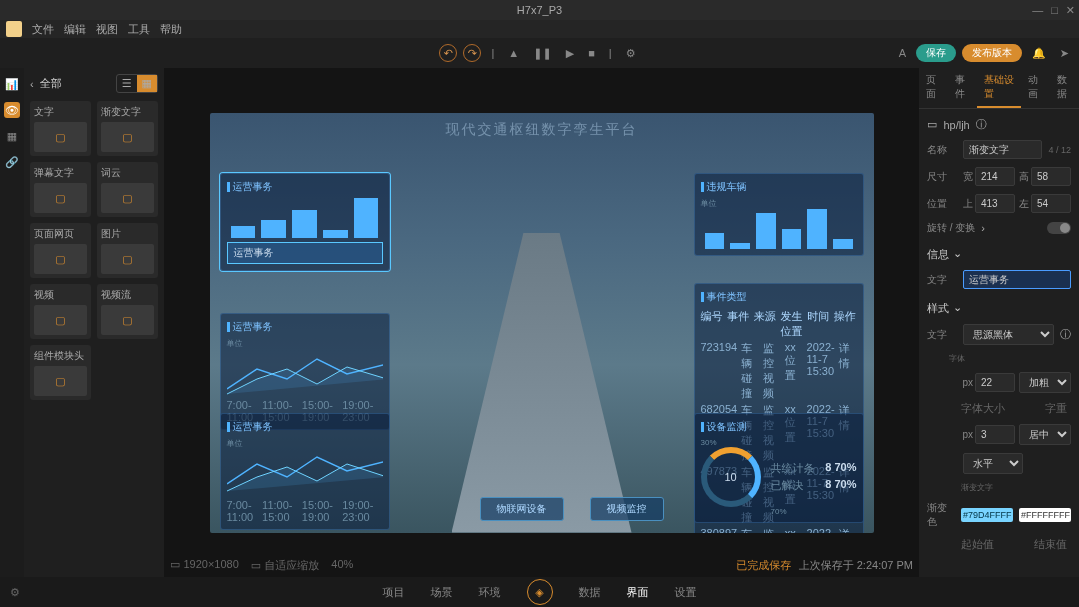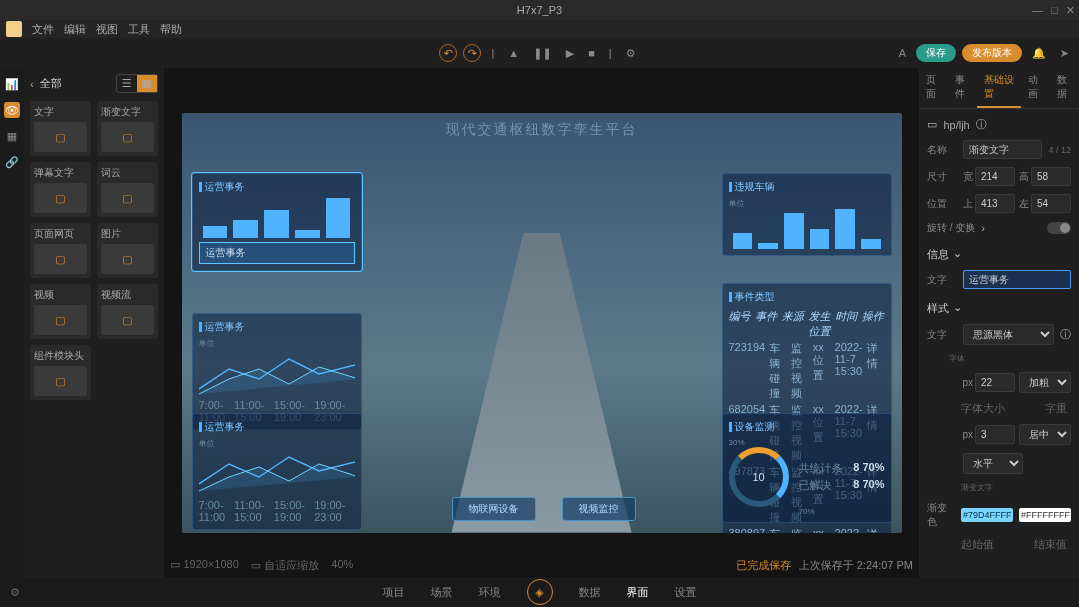--- a/index.html
+++ b/index.html
@@ -25,21 +25,21 @@
 .leftpanel .toprow .tab{color:#ccc;}
 .leftpanel .toprow .viewtoggle{margin-left:auto;display:flex;border:1px solid #444;border-radius:3px;}
 .leftpanel .toprow .viewtoggle div{padding:2px 5px;}
 .leftpanel .toprow .viewtoggle .on{background:#d88c2e;}
 .assetgrid{display:grid;grid-template-columns:1fr 1fr;gap:6px;}
 .asset{background:#2a2a2a;border-radius:3px;padding:4px;}
 .asset .thumb{height:30px;background:#3a3a3a;border-radius:2px;display:flex;align-items:center;justify-content:center;margin-top:3px;}
 .asset .thumb.orange{color:#d88c2e;}
 .asset label{font-size:10px;color:#aaa;}
 .canvas{flex:1;background:#141414;display:flex;align-items:center;justify-content:center;position:relative;}
-.scene{width:720px;height:420px;background:linear-gradient(180deg,#3a5570 0%,#4a6880 30%,#5c7a8a 60%,#3a5560 100%);position:relative;overflow:hidden;border-radius:2px;}
+.scene{width:664px;height:420px;background:linear-gradient(180deg,#3a5570 0%,#4a6880 30%,#5c7a8a 60%,#3a5560 100%);position:relative;overflow:hidden;border-radius:2px;}
 .scene .road{position:absolute;left:50%;bottom:0;width:180px;height:300px;transform:translateX(-50%);background:linear-gradient(180deg,#6a7a85 0%,#8a9aa5 100%);clip-path:polygon(40% 0,60% 0,100% 100%,0 100%);}
 .scene .bigtitle{position:absolute;top:8px;left:50%;transform:translateX(-50%);color:rgba(200,230,255,0.4);font-size:14px;letter-spacing:2px;}
 .panel{position:absolute;width:170px;background:rgba(10,30,60,0.55);border:1px solid rgba(80,150,220,0.3);border-radius:3px;padding:6px;}
 .panel .ptitle{color:#7fc3ff;font-size:10px;margin-bottom:4px;display:flex;align-items:center;gap:3px;}
 .panel .ptitle::before{content:"";width:3px;height:10px;background:#4fb3ff;}
 .panel.selected{box-shadow:0 0 0 1px #5ac8ff;}
 .bars{display:flex;align-items:flex-end;height:40px;gap:6px;padding:0 4px;}
 .bars div{flex:1;background:#4fb3ff;}
 .linechart{height:50px;position:relative;}
 .linechart svg{width:100%;height:100%;}
@@ -202,21 +202,21 @@
             <div style="height:15%"></div>
             <div style="height:90%"></div>
             <div style="height:50%"></div>
             <div style="height:100%"></div>
             <div style="height:25%"></div>
         </div>
       </div>
 
       <div class="panel" style="top:170px;right:10px;">
         <div class="ptitle">事件类型</div>
-        <div class="tablerow" style="color:#aed8ff;font-style:italic;">
+        <div class="tablerow" style="color:#aed8ff;">
           <span>编号</span>
             <span>事件</span>
             <span>来源</span>
             <span>发生位置</span>
             <span>时间</span>
             <span>操作</span>
         </div>
         <div id="eventrows">
             <div class="tablerow">
               <span>723194</span>

